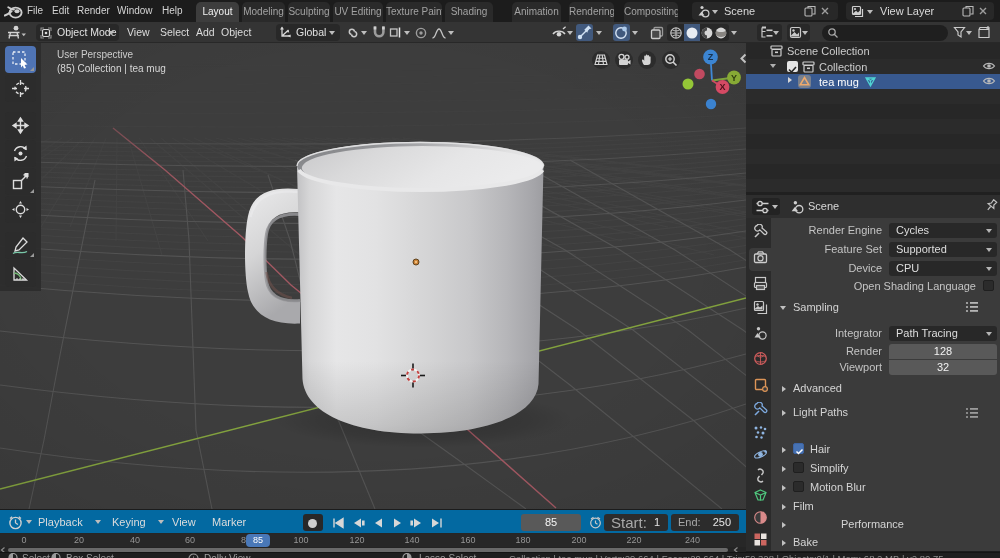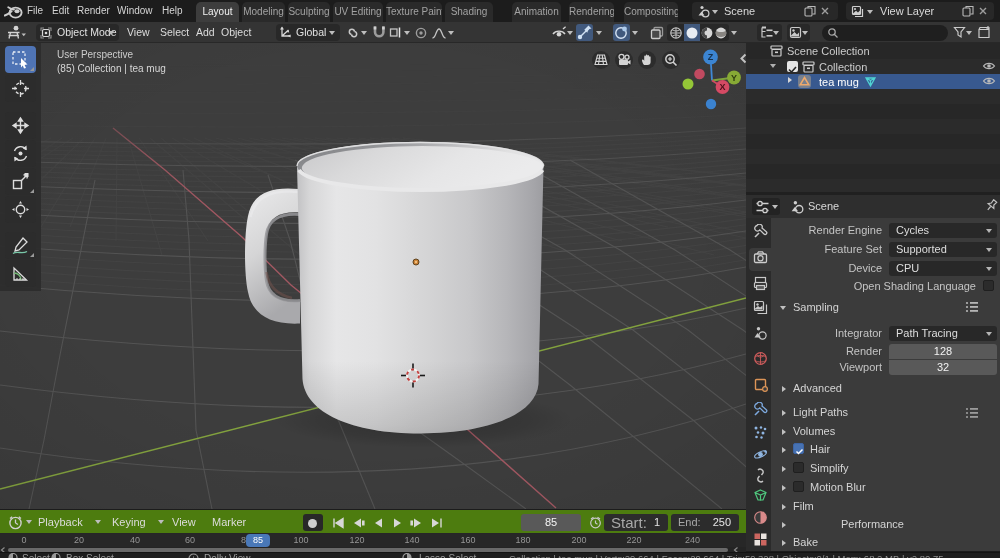--- a/index.html
+++ b/index.html
@@ -40,21 +40,21 @@
 .sect { position:absolute; left:0; width:254px; height:18px; color:#d4d4d4; font-size:11px; line-height:18px; }
 .sect .tri { position:absolute; left:36px; top:7px; width:0; height:0;
   border-left:4px solid #c0c0c0; border-top:3px solid transparent; border-bottom:3px solid transparent; }
 .sect .tri.open { left:34px; top:8px; border-left:3px solid transparent; border-right:3px solid transparent;
   border-top:4px solid #c0c0c0; border-bottom:none; }
 .sect .txt { position:absolute; left:47px; }
 .chk { position:absolute; width:11px; height:11px; background:#2b2b2b; border-radius:2px; border:1px solid #1f1f1f; }
 .chk.on { background:#4772b3; border-color:#3d65a5; }
 
 #tl { position:absolute; left:0; top:509px; width:746px; height:43px; border-top:1px solid #1c1c1c; }
-#tlh { position:absolute; left:0; top:0; width:746px; height:24px; background:#4d7c0f; border-bottom:1px solid #262626; }
+#tlh { position:absolute; left:0; top:0; width:746px; height:24px; background:#0369a1; border-bottom:1px solid #262626; }
 #tlh .menu { position:absolute; top:0; height:24px; line-height:24px; color:#dcdcdc; font-size:11px; }
 #ruler { position:absolute; left:0; top:24px; width:746px; height:13px; background:#272727; }
 #ruler span { position:absolute; top:0; font-size:9px; color:#969696; line-height:13px; }
 #tscroll { position:absolute; left:0; top:37px; width:746px; height:6px; background:#242424; }
 
 #status { position:absolute; left:0; top:552px; width:1000px; height:6px; background:#1e1e1e; overflow:hidden;
   border-top:1px solid #141414; }
 #status span { position:absolute; top:0px; font-size:10px; color:#9e9e9e; }
 </style>
 </head>
@@ -708,24 +708,20 @@
         <div class="txt" style="left:47px;">Light Paths</div>
       </div>
 <svg class="abs" style="left:219px;top:212px" width="14" height="12" viewBox="0 0 14 12">
 <circle cx="2" cy="2" r="1.1" fill="#9b9b9b"></circle>
         <rect x="5" y="1" width="8" height="1.8" fill="#9b9b9b"></rect>
 <circle cx="2" cy="6" r="1.1" fill="#9b9b9b"></circle>
         <rect x="5" y="5" width="8" height="1.8" fill="#9b9b9b"></rect>
 <circle cx="2" cy="10" r="1.1" fill="#9b9b9b"></circle>
         <rect x="5" y="9" width="8" height="1.8" fill="#9b9b9b"></rect>
       </svg>
-<div class="sect" style="top:227px;">
-        <div class="tri"></div>
-        <div class="txt" style="left:47px;">Volumes</div>
-      </div>
 <div class="sect" style="top:245px;padding-left:36px;">
         <div class="tri"></div>
         <div class="chk on" style="left:47px;top:3px;"><svg width="11" height="11" viewBox="0 0 11 11">
             <path d="M 2.5,5.5 L 4.5,7.5 L 8.5,3.5" stroke="#fff" stroke-width="1.5" fill="none"></path>
           </svg></div>
         <div class="txt" style="left:64px;">Hair</div>
       </div>
 <div class="sect" style="top:264px;">
         <div class="tri"></div>
         <div class="chk" style="left:47px;top:3px;"></div>

